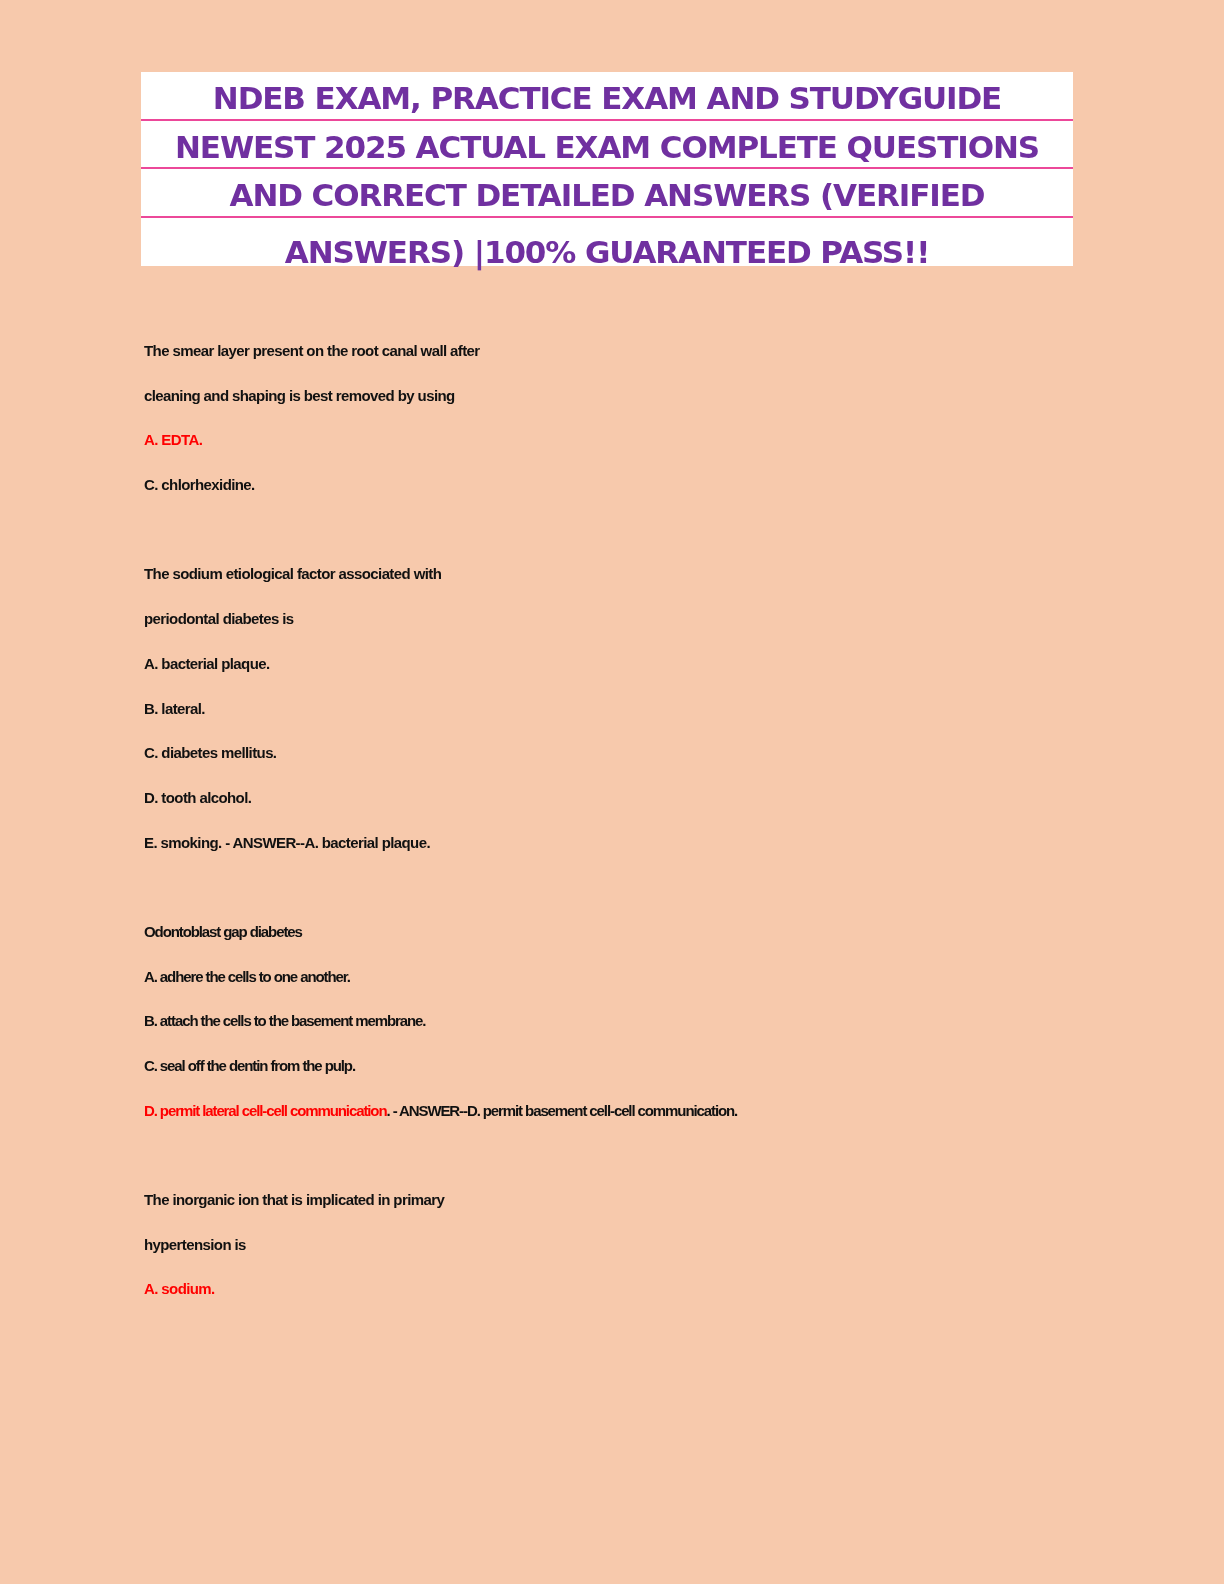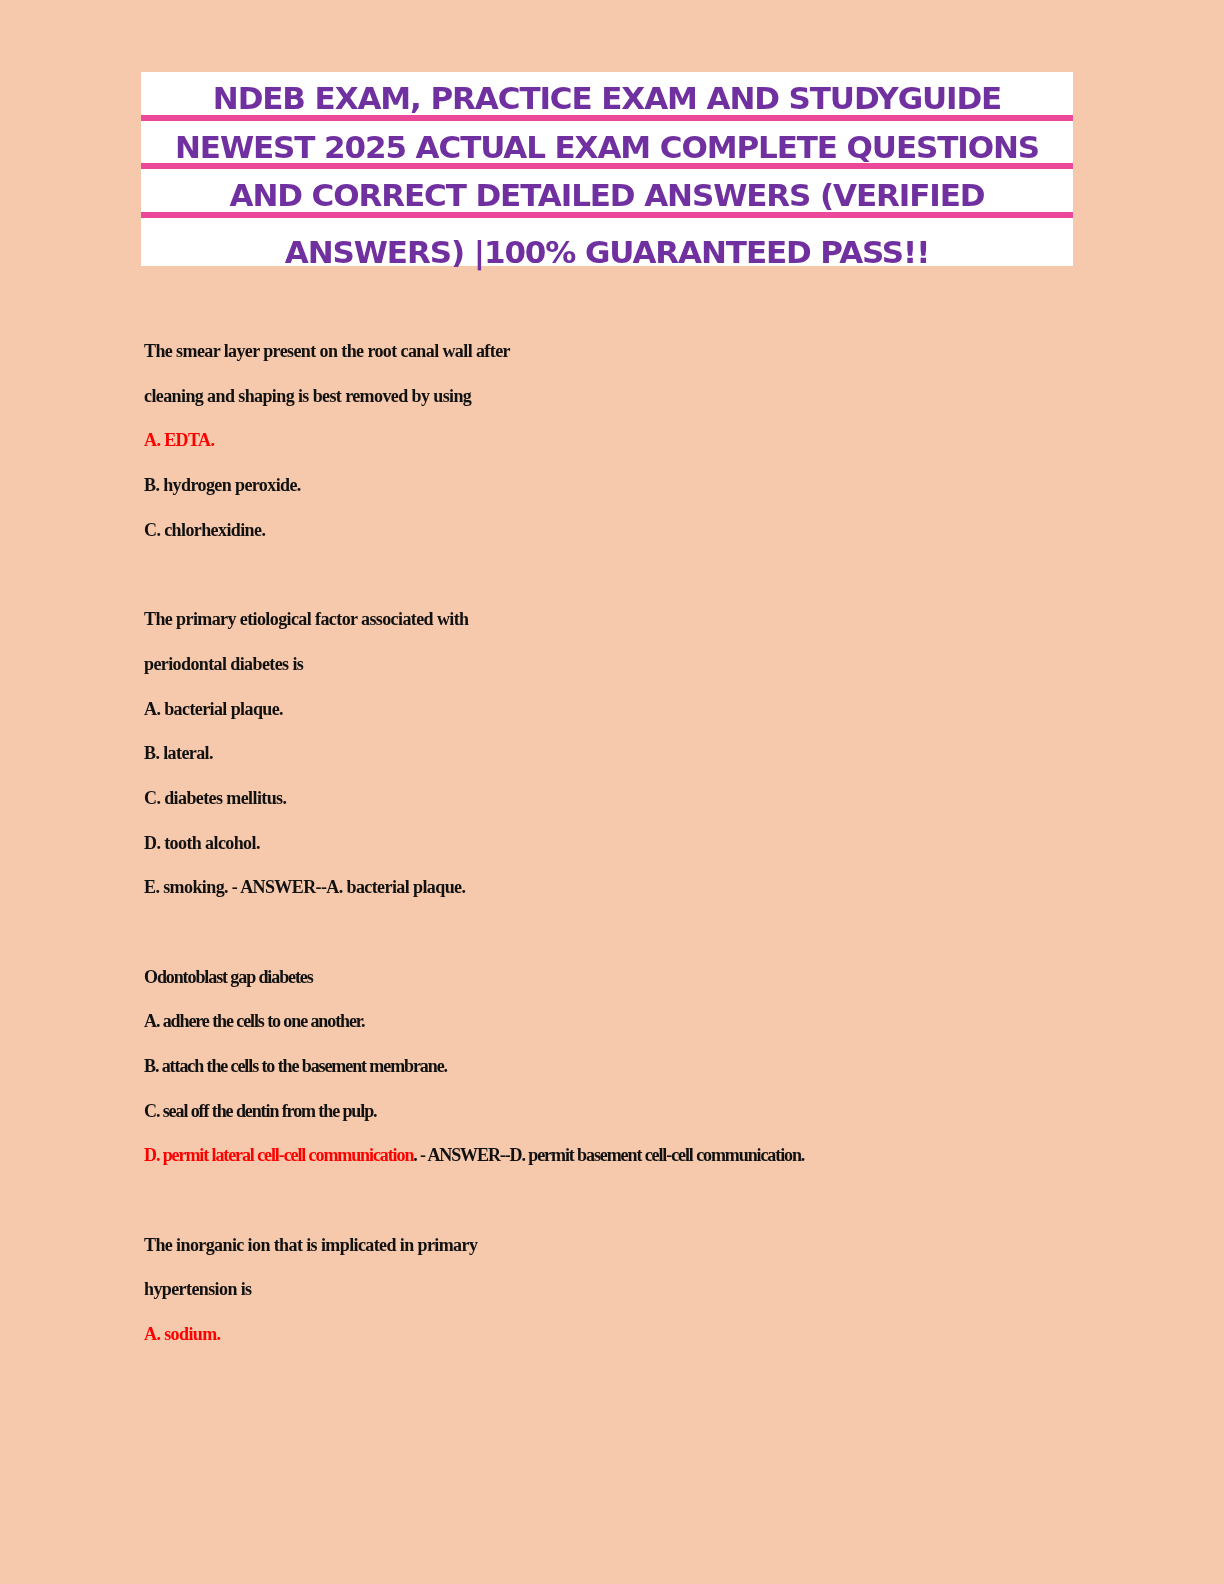--- a/index.html
+++ b/index.html
@@ -26,36 +26,36 @@
     .title-line {
       display: block;
       height: 48.5px;
       line-height: 52px;
       font-family: "DejaVu Sans", sans-serif;
       font-weight: bold;
       font-size: 31px;
       letter-spacing: -1.1px;
       color: #7030A0;
       white-space: nowrap;
-      border-bottom: 6px solid #ec4899;
+      border-bottom: 2px solid #ec4899;
       box-sizing: border-box;
     }
     .title-line:last-child { border-bottom: none; margin-top: 8px; }
     .content {
       position: absolute;
       left: 144px;
       top: 334px;
       width: 1000px;
     }
     .line {
       height: 44.7px;
       line-height: 34px;
-      font-family: Liberation Serif, serif;
+      font-family: Liberation Sans, sans-serif;
       font-weight: bold;
-      font-size: 18px;
+      font-size: 15px;
       letter-spacing: -0.6px;
       color: #111111;
       white-space: nowrap;
     }
     .line.red { color: #FF0000; }
     .red-span { color: #FF0000; text-align: right; }
     .gap { height: 44.7px; }
     .narrow { letter-spacing: -1.1px; }
   </style>
 </head>
@@ -67,28 +67,27 @@
   <span class="title-line">AND CORRECT DETAILED ANSWERS (VERIFIED</span>
   <span class="title-line">ANSWERS) |100% GUARANTEED PASS!!</span>
 </div>
 
 <div class="content">
 
   <div>
     <div class="line">The smear layer present on the root canal wall after</div>
     <div class="line">cleaning and shaping is best removed by using</div>
     <div class="line red">A. EDTA.</div>
-    <div class="line">B. hydrogen peroxide.</div>
     <div class="line">C. chlorhexidine.</div>
   </div>
 
   <div class="gap"></div>
 
   <div>
-    <div class="line">The primary etiological factor associated with</div>
+    <div class="line">The sodium etiological factor associated with</div>
     <div class="line">periodontal diabetes is</div>
     <div class="line">A. bacterial plaque.</div>
     <div class="line">B. lateral.</div>
     <div class="line">C. diabetes mellitus.</div>
     <div class="line">D. tooth alcohol.</div>
     <div class="line">E. smoking. - ANSWER--A. bacterial plaque.</div>
   </div>
 
   <div class="gap"></div>
 

